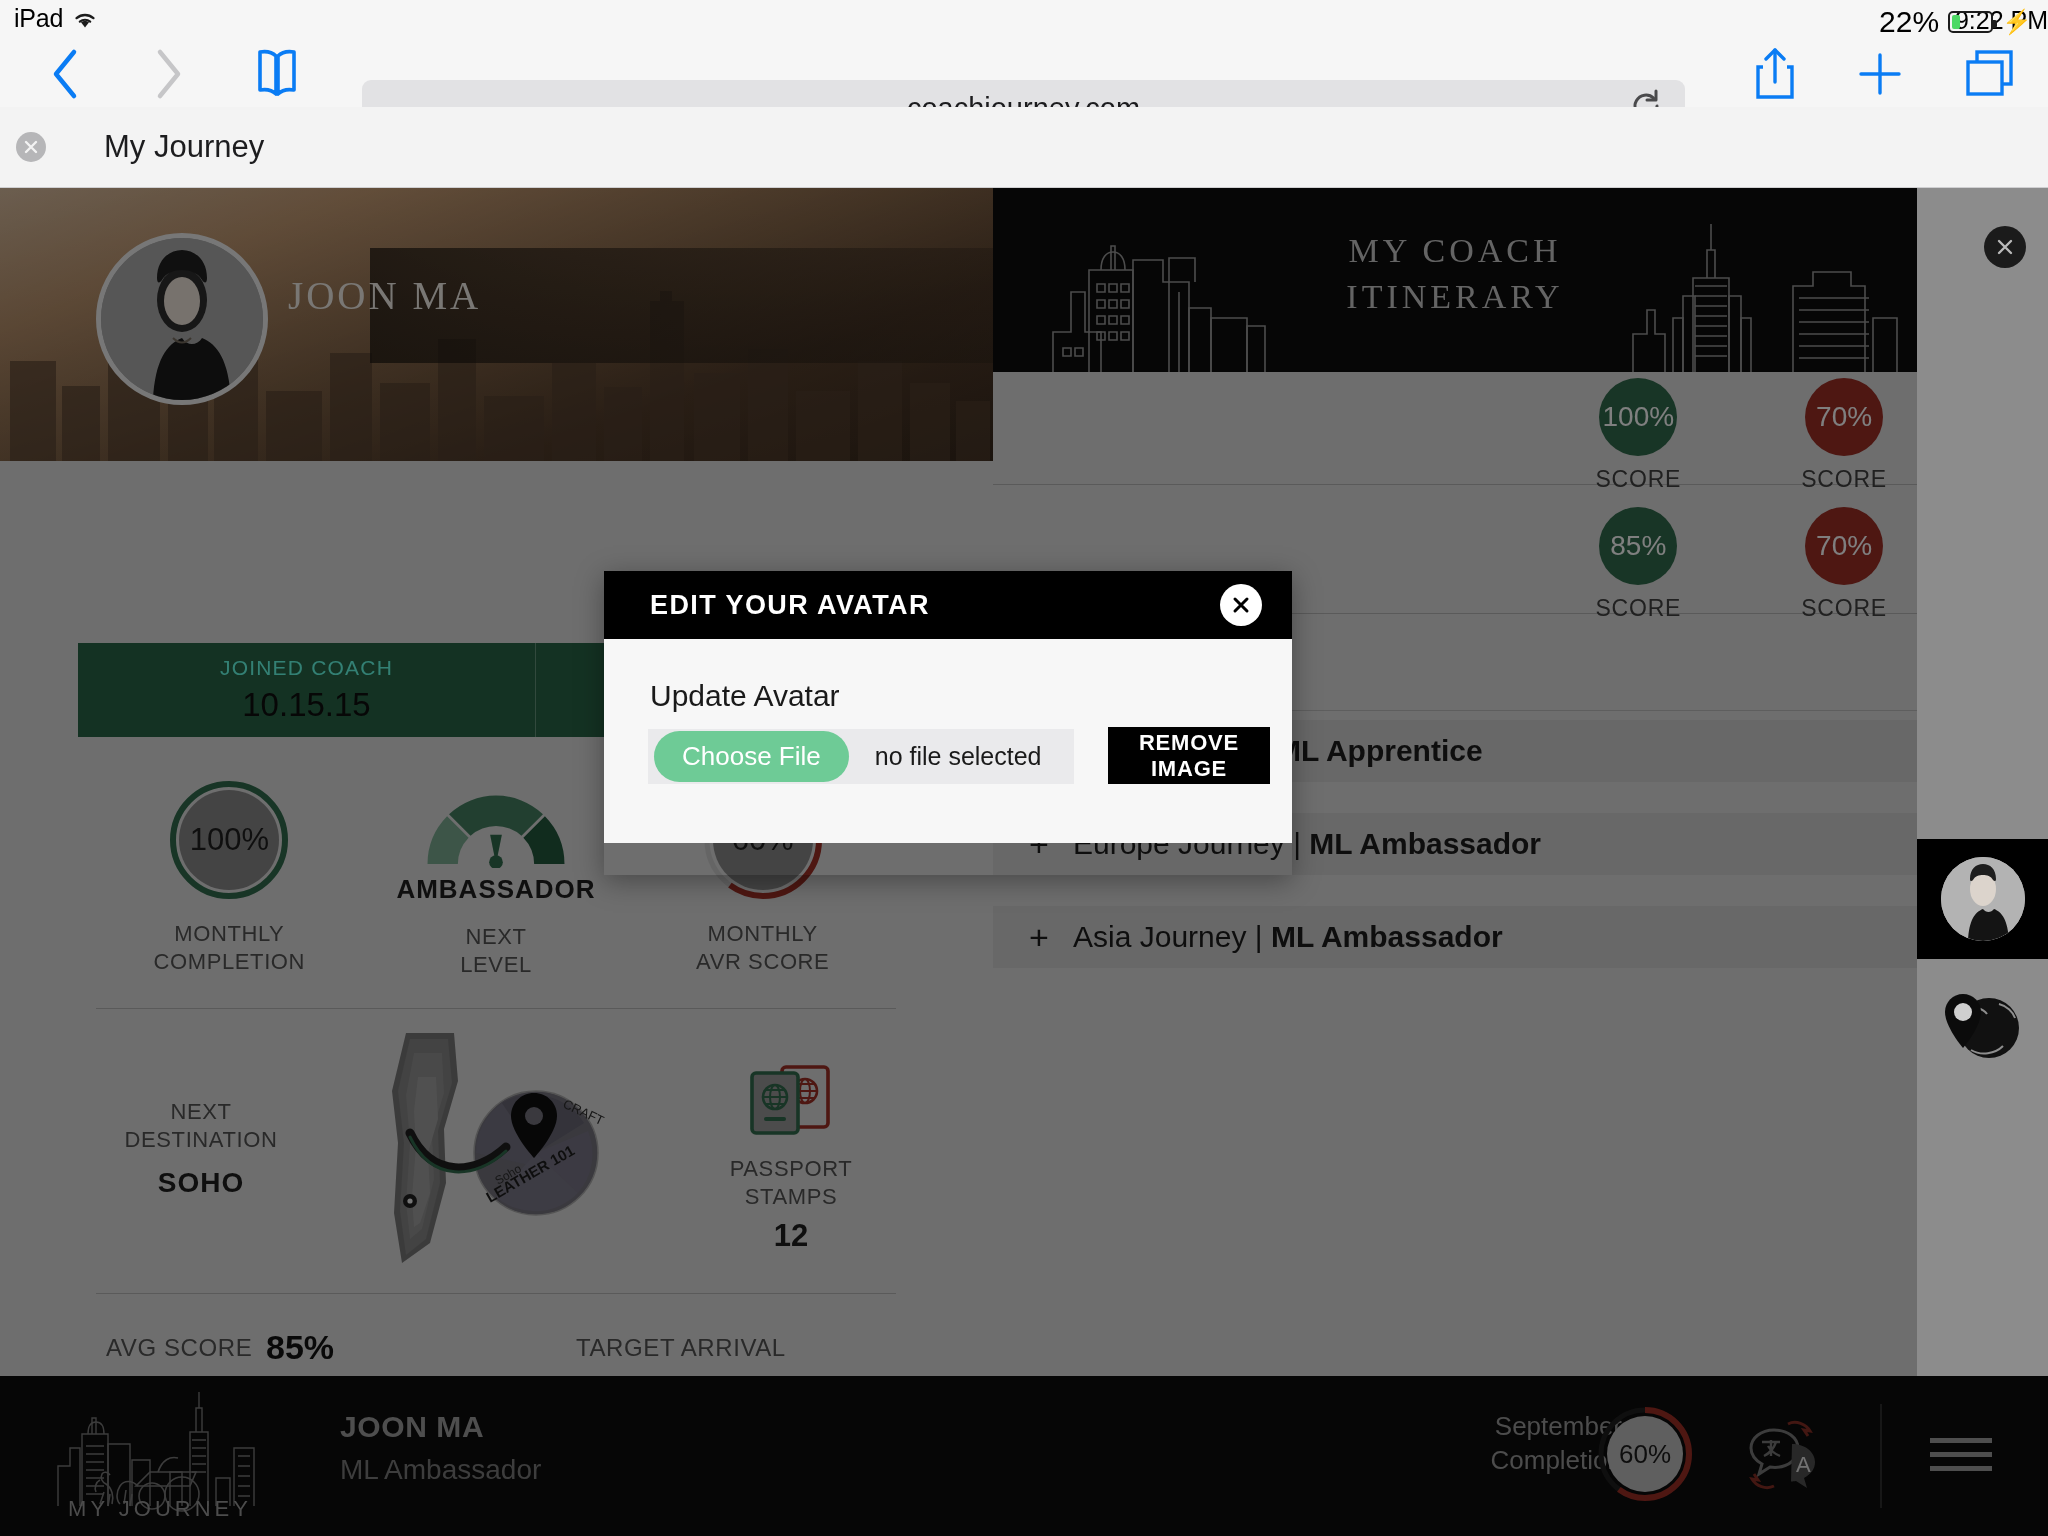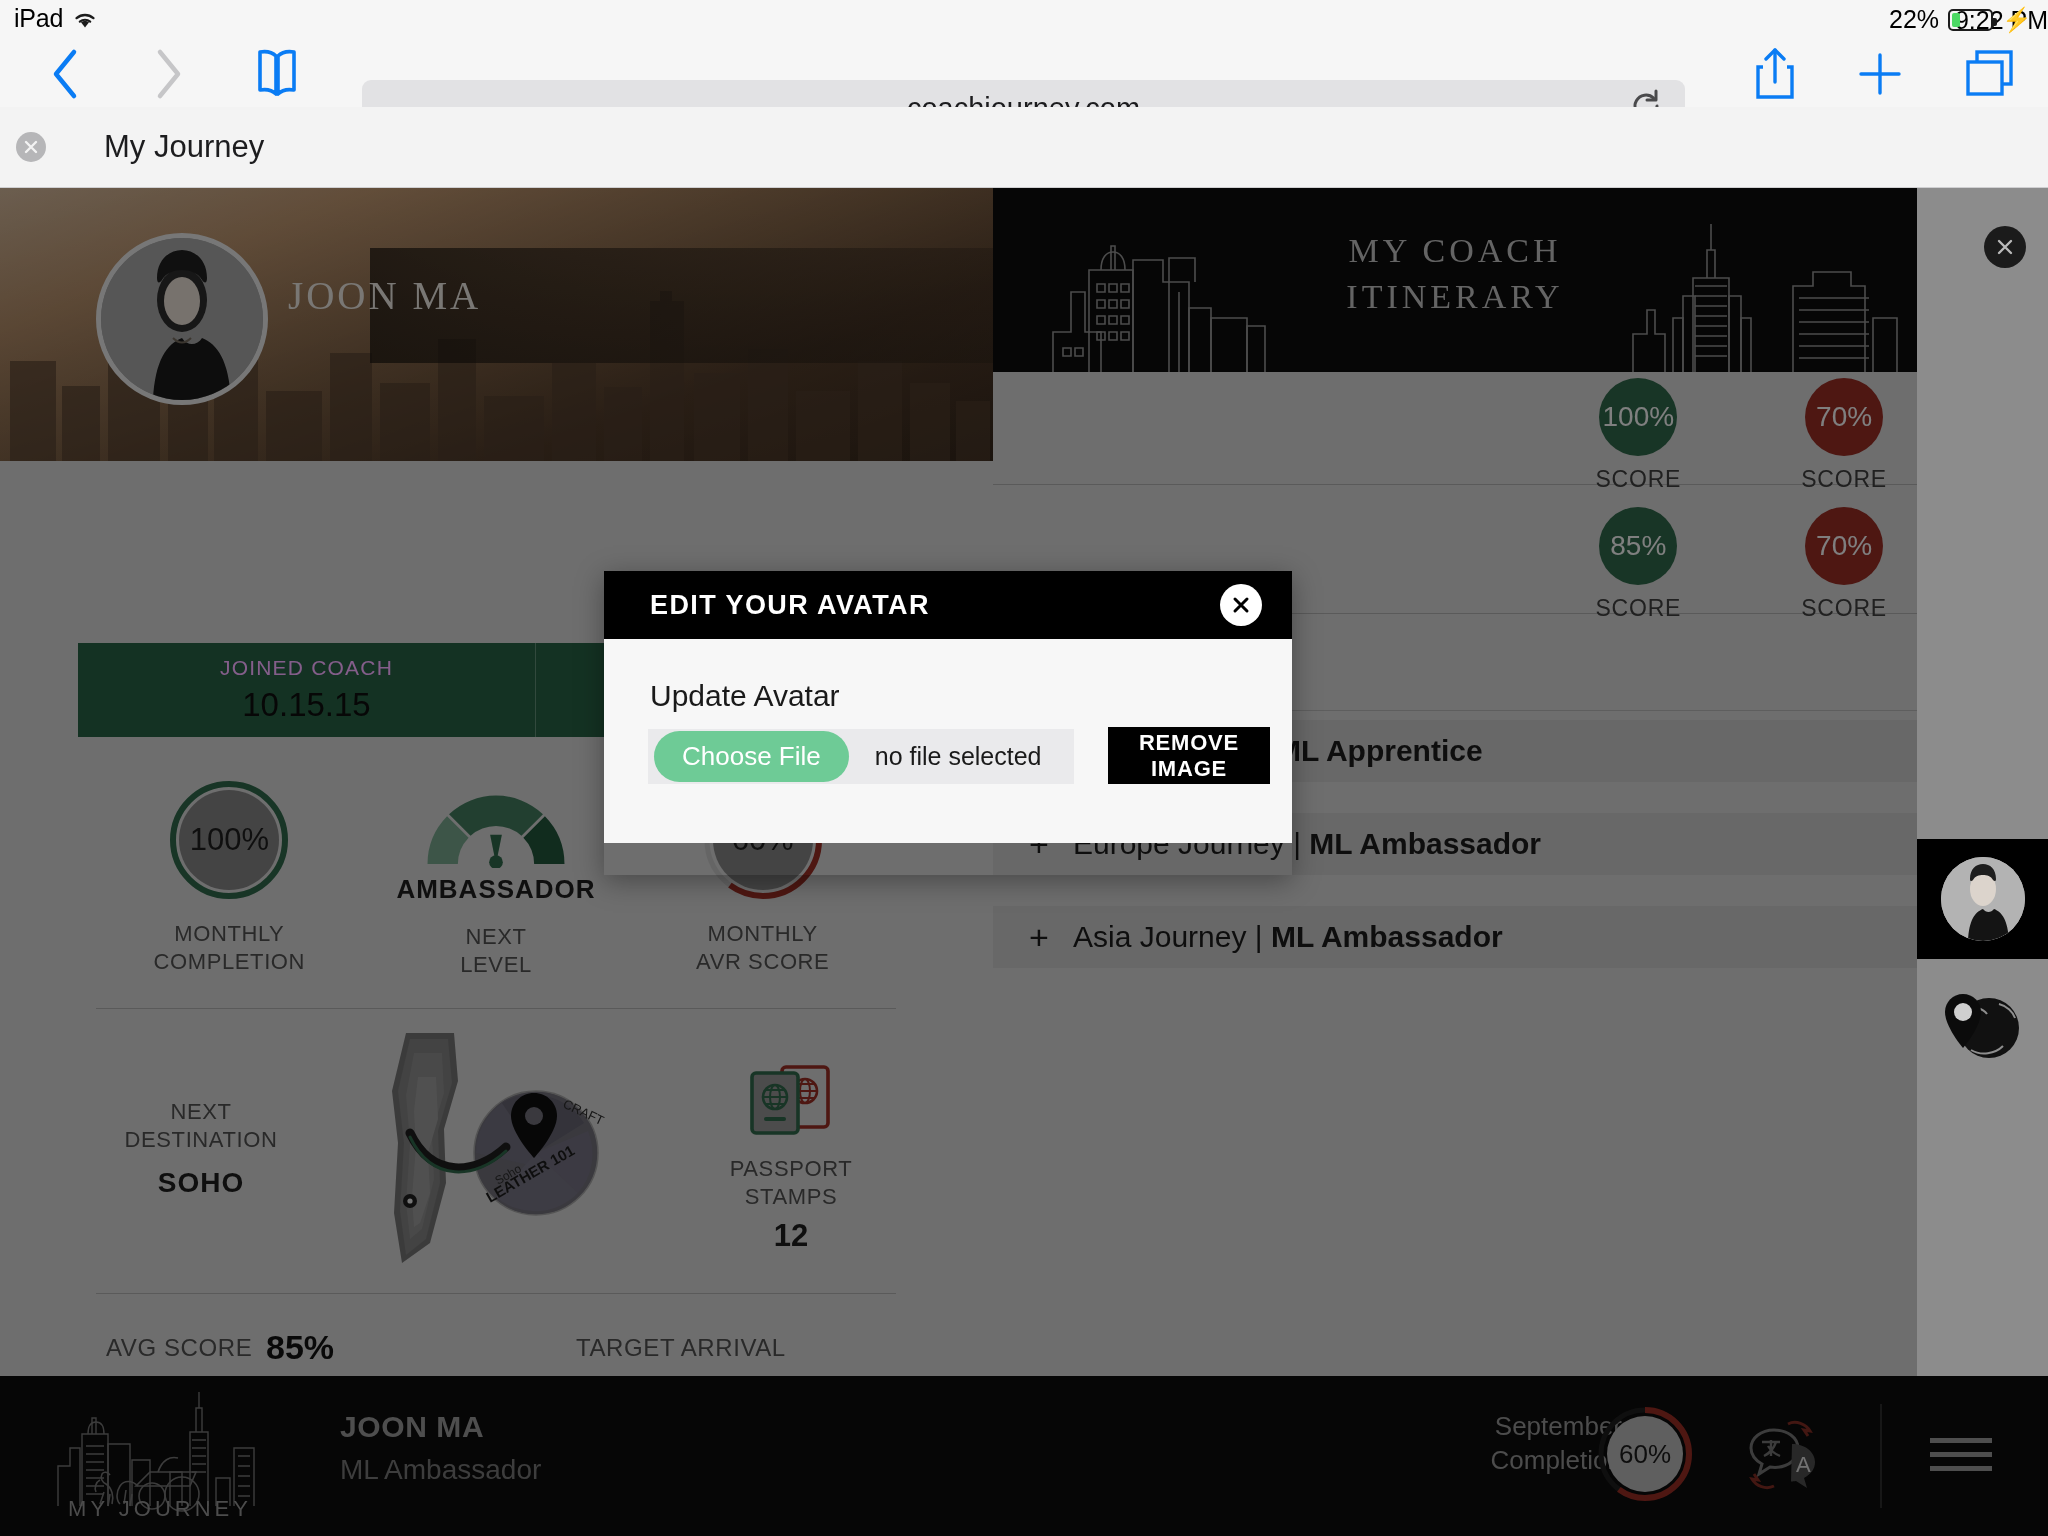--- a/index.html
+++ b/index.html
@@ -15,21 +15,21 @@
   .statusbar {
     position: absolute; left:0; top:0; width:2048px; height:40px;
     background:#f6f6f6; color:#000;
     display:flex; align-items:center;
   }
   .sb-left { position:absolute; left:14px; top:4px; display:flex; align-items:center; gap:9px; }
   .sb-ipad { font-size:25px; letter-spacing:-0.2px; }
   .sb-wifi svg { display:block; }
   .sb-time { position:absolute; left:0; right:0; text-align:right; font-size:25px; font-weight:400; }
   .sb-right { position:absolute; right:16px; top:5px; display:flex; align-items:center; gap:9px; }
-  .sb-batt-pct { font-size:25px; }
+  .sb-batt-pct { font-size:30px; }
   .batt {
     position:relative; width:45px; height:22px; border:2px solid #1c1c1c; border-radius:5px;
     display:flex; align-items:center; padding:2px;
   }
   .batt::after {
     content:""; position:absolute; right:-6px; top:7px; width:4px; height:8px;
     background:#1c1c1c; border-radius:0 2px 2px 0;
   }
   .batt-fill { height:100%; background:#4cd964; border-radius:2px; }
   .bolt { font-size:24px; line-height:1; }
@@ -94,21 +94,21 @@
   .avatar-ring svg { position:absolute; left:0; top:0; }
   .hero-name { position:absolute; left:288px; top:85px; font-family:"Liberation Serif",serif;
                font-size:39px; letter-spacing:3px; color:#ddd9d4; }
   .hero-loc  { position:absolute; left:288px; top:140px; font-size:26px; letter-spacing:1px;
                color:#d6d2cd; line-height:1.28; }
 
   .joinbar { position:absolute; left:78px; top:455px; width:915px; height:94px; display:flex; }
   .joincell { flex:1; background:#255c40; display:flex; flex-direction:column;
               align-items:center; justify-content:center; border-right:1px solid rgba(255,255,255,.25); }
   .joincell:last-child { border-right:none; }
-  .joincell .lab { font-size:21px; letter-spacing:1.2px; color:#f0abfc; }
+  .joincell .lab { font-size:21px; letter-spacing:1.2px; color:#5eead4; }
   .joincell .val { font-size:33px; color:#0d0d0d; margin-top:6px; }
 
   .metrics { position:absolute; left:96px; top:590px; width:800px; height:200px; display:flex; }
   .metric { flex:1; display:flex; flex-direction:column; align-items:center; }
   .ring { position:relative; width:124px; height:124px; }
   .ring .pct { position:absolute; inset:0; display:flex; align-items:center; justify-content:center;
                font-size:31px; color:#1c1c1c; }
   .metric .cap { margin-top:18px; text-align:center; font-size:22px; letter-spacing:.6px;
                  color:#4c4c4c; line-height:1.25; }
   .gauge-lab { margin-top:6px; font-size:26px; font-weight:bold; letter-spacing:1px; color:#1c1c1c; }

